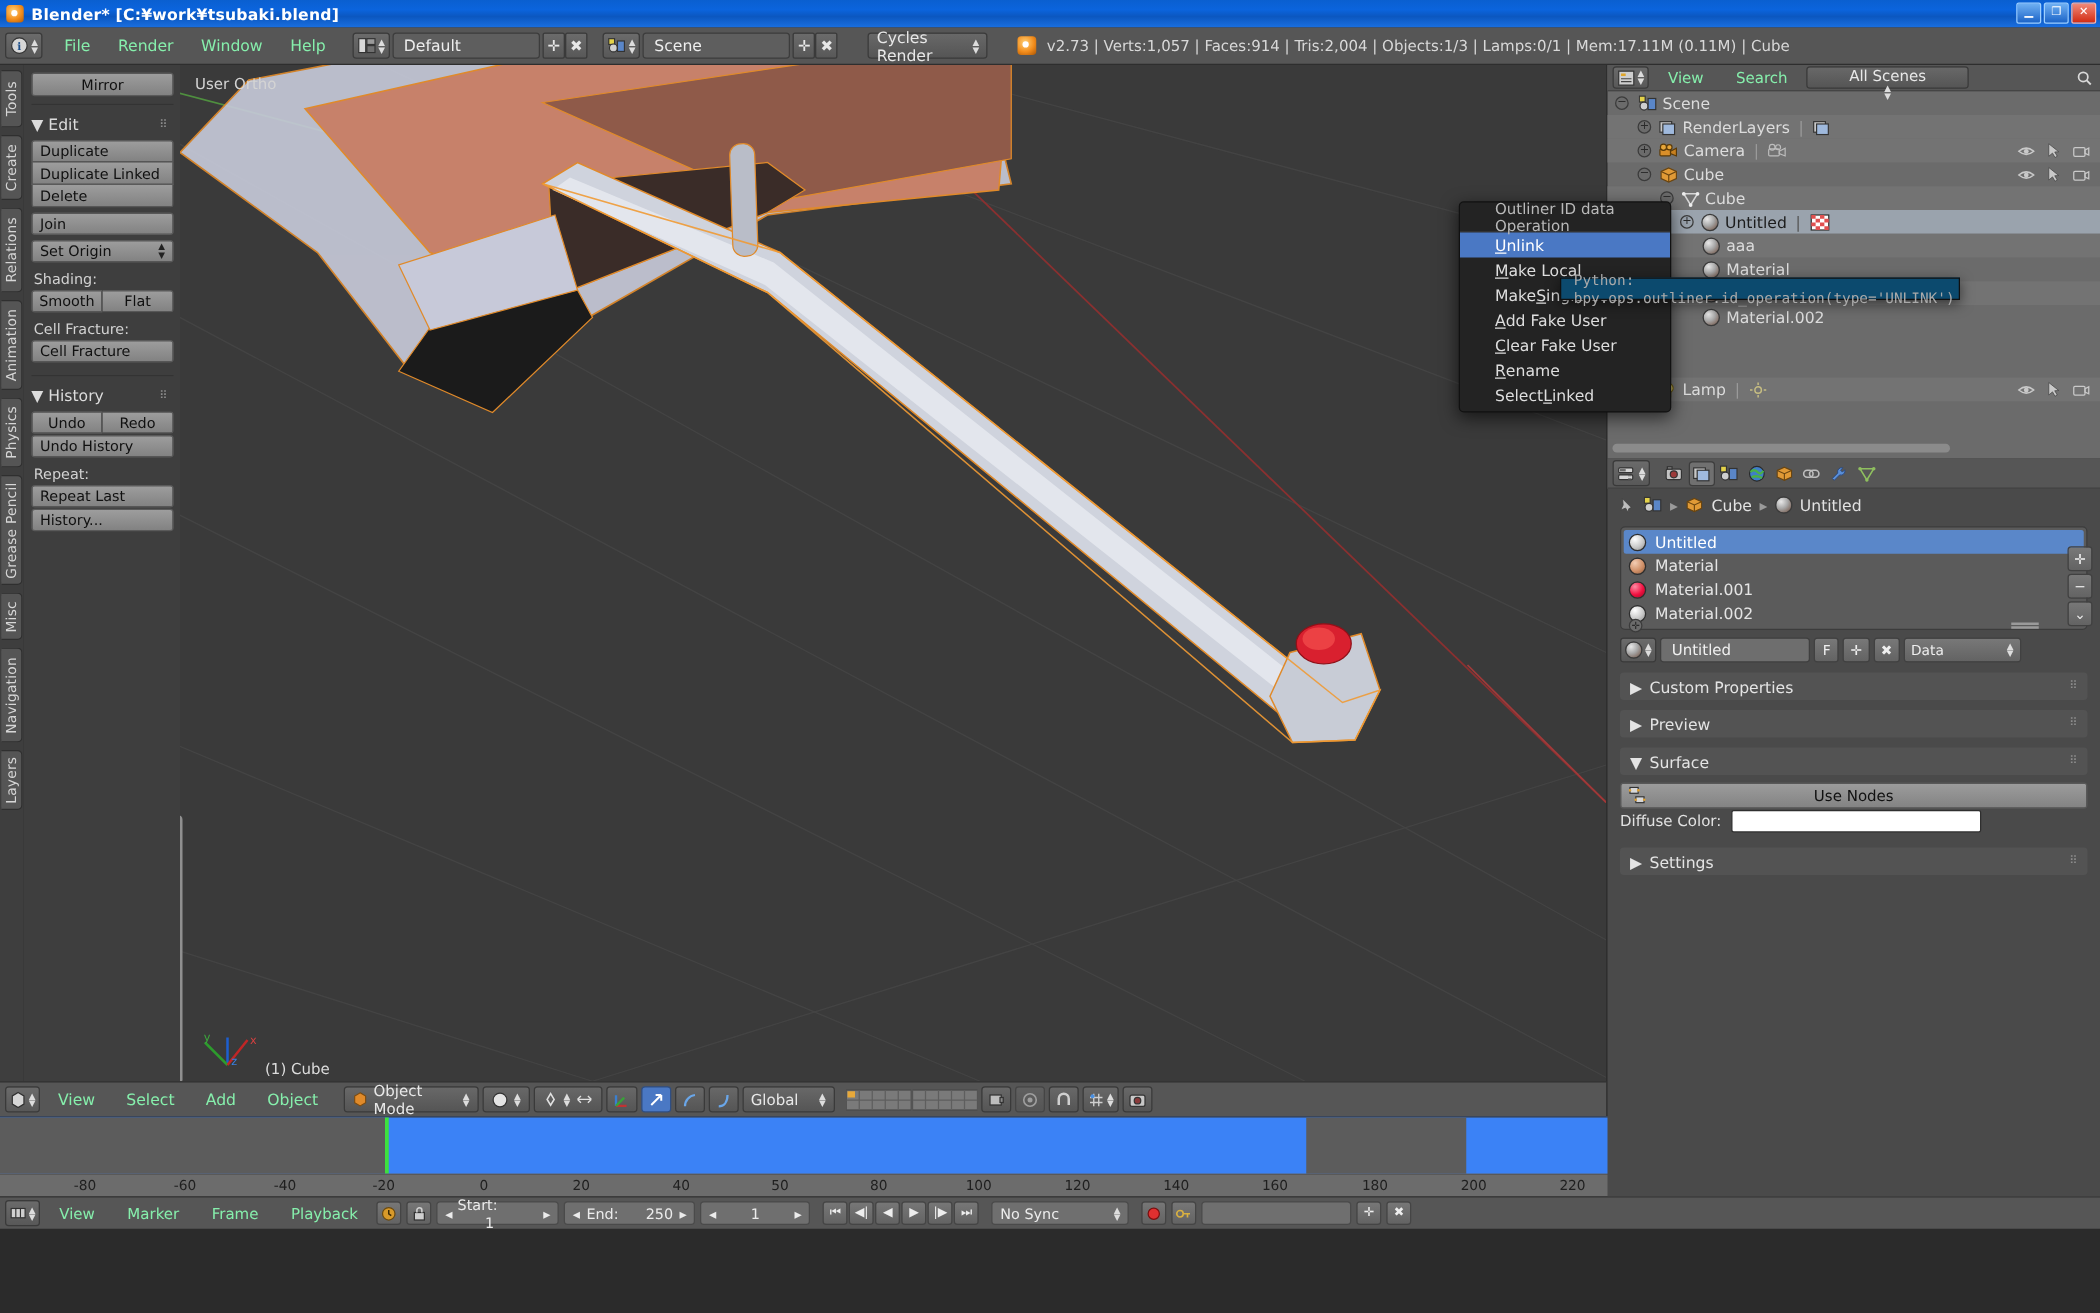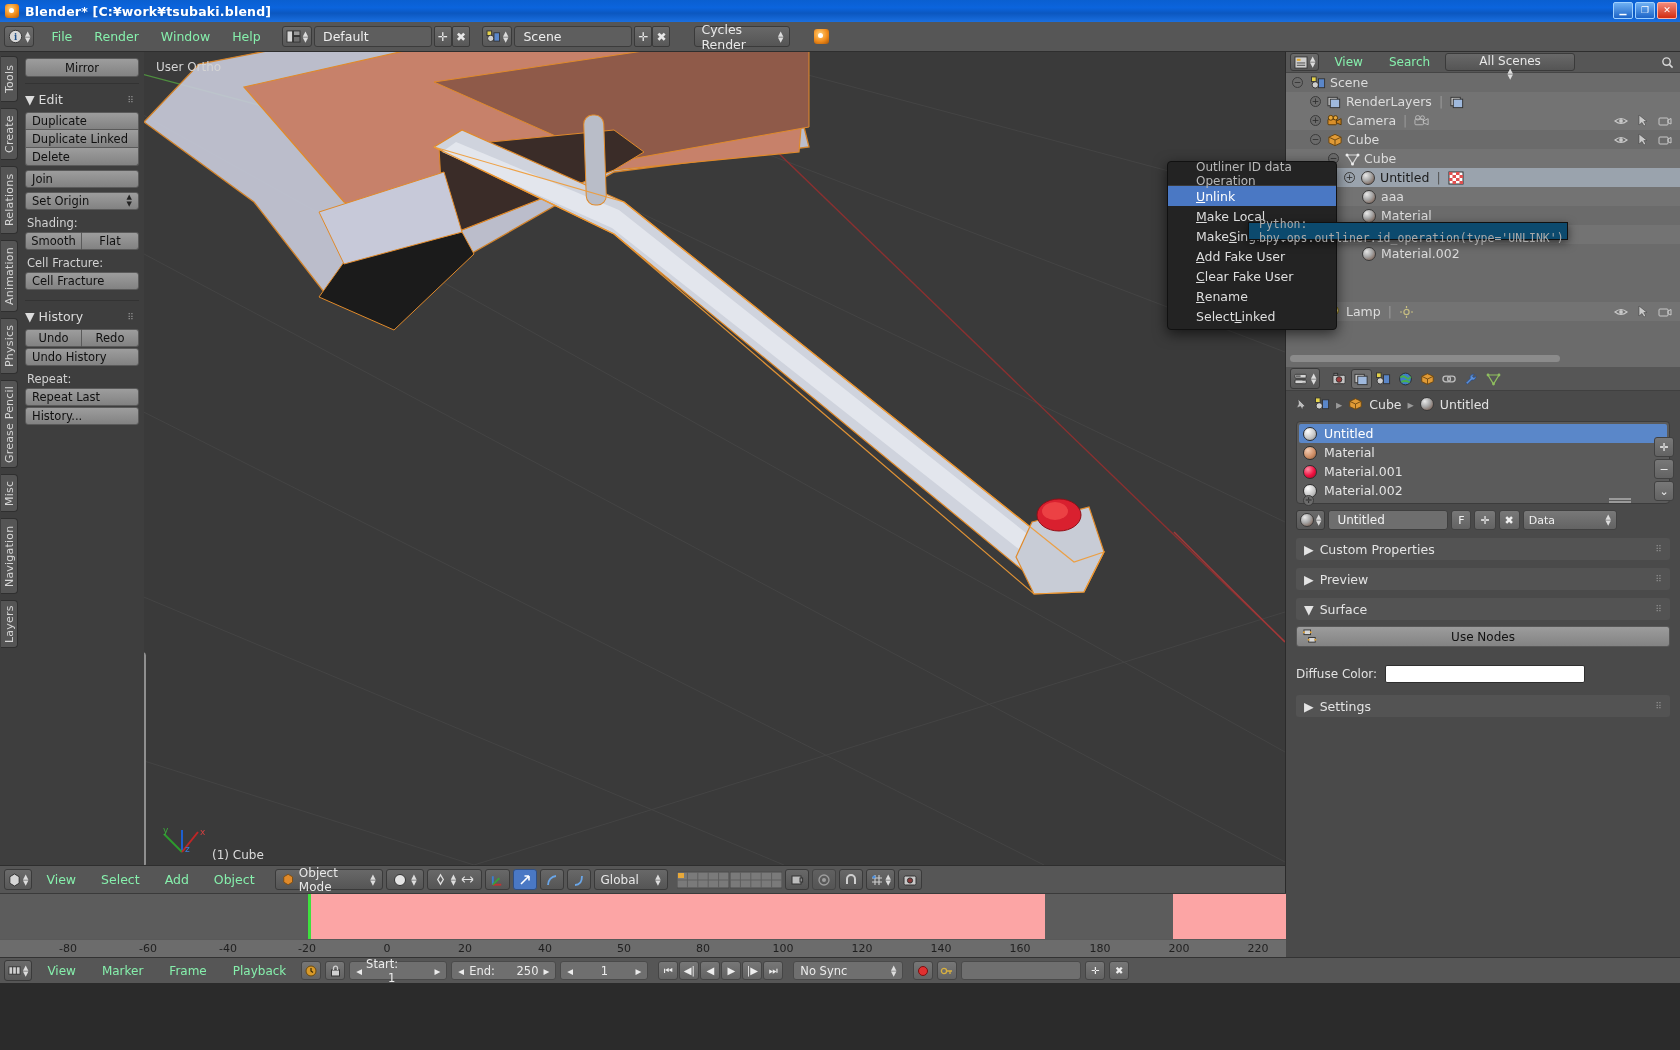--- a/index.html
+++ b/index.html
@@ -76,21 +76,21 @@
     background:#3a3a3a; overflow:hidden; }
   .vp-label{position:absolute;left:12px;top:8px;color:#d4d4d4;font-size:12px;}
   .vp-obj{position:absolute;left:68px;top:796px;color:#dcdcdc;font-size:12px;}
   .vp-scroll{position:absolute;right:-1px;top:580px;width:7px;height:230px;background:#8f8f8f;border-radius:4px;}
 
   
   .vphdr{position:absolute;left:0px;top:865px;width:1285px;height:28px;background:#565656;
     border-top:1px solid #2e2e2e;display:flex;align-items:center;padding:0 4px;gap:3px;}
 
   
-  .timeline{position:absolute;left:0;top:893px;width:1680px;height:64px;background:#fca5a5;
+  .timeline{position:absolute;left:0;top:893px;width:1680px;height:64px;background:#3b82f6;
     border-top:1px solid #3a3a3a;}
   .tl-dark{position:absolute;left:0;top:0;width:308px;height:45px;background:#5c5c5c;}
   .tl-dark2{position:absolute;left:1045px;top:0;width:128px;height:45px;background:#5c5c5c;}
   .tl-playhead{position:absolute;left:308px;top:0;width:3px;height:45px;background:#3ee03e;}
   .tl-ruler{position:absolute;left:0;top:45px;width:1680px;height:19px;background:#6c6c6c;
     border-top:1px solid #595959;}
   .tl-tick{position:absolute;top:2px;color:#1f1f1f;font-size:11px;transform:translateX(-50%);}
 
   
   .statusbar{position:absolute;left:0;top:957px;width:1680px;height:26px;background:#565656;
@@ -130,21 +130,21 @@
   .pfield{flex:1;background:#6e6e6e;border:1px solid #3f3f3f;border-radius:3px;height:20px;
     display:flex;align-items:center;padding:0 8px;color:#f0f0f0;font-size:12px;}
   .pbtn{background:linear-gradient(to bottom,#787878,#636363);border:1px solid #414141;border-radius:3px;
     height:20px;min-width:20px;display:flex;align-items:center;justify-content:center;color:#efefef;font-size:11px;padding:0 5px;}
   .accordion{margin:8px 10px 0 10px;height:22px;background:#535353;border-radius:3px;display:flex;
     align-items:center;padding:0 8px;color:#e4e4e4;font-size:12.5px;gap:6px;position:relative;}
   .accordion .grip{position:absolute;right:7px;color:#8d8d8d;font-size:9px;letter-spacing:1px;}
   .usenodes{margin:6px 10px 0 10px;height:21px;background:linear-gradient(to bottom,#9c9c9c,#838383);
     border:1px solid #585858;border-radius:3px;display:flex;align-items:center;justify-content:center;
     color:#111;font-size:12px;position:relative;}
-  .colorrow{margin:18px 10px 0 10px;display:flex;align-items:center;gap:8px;}
+  .colorrow{margin:1px 10px 0 10px;display:flex;align-items:center;gap:8px;}
   .colorswatch{flex:1;max-width:200px;height:18px;background:#fff;border:1px solid #2f2f2f;border-radius:2px;}
 
   
   .ctxmenu{position:absolute;left:1167px;top:161px;width:170px;background:#232323;
     border:1px solid #111;border-radius:4px;box-shadow:0 4px 14px rgba(0,0,0,.6);padding-bottom:3px;z-index:40;}
   .ctx-title{height:24px;display:flex;align-items:center;padding-left:28px;color:#b9b9b9;font-size:12px;
     border-bottom:1px solid #3a3a3a;}
   .ctx-item{height:20px;display:flex;align-items:center;padding-left:28px;color:#dedede;font-size:12.5px;}
   .ctx-item.hl{background:#4a78c4;color:#fff;}
   .ctx-item u{text-decoration:underline;}
@@ -223,20 +223,21 @@
     <div class="btn3d" style="width:96px;justify-content:space-between;font-size:12.5px;">
       <span>Cycles Render</span>
       <span class="tiny-arrows">
           <span>▲</span>
           <span>▼</span>
         </span>
     </div>
 
     <div style="width:24px"></div>
     <div class="stats-logo"></div>
+    <div class="stats" style="margin-left:8px;">v2.73 | Verts:1,057 | Faces:914 | Tris:2,004 | Objects:1/3 | Lamps:0/1 | Mem:17.11M (0.11M) | Cube</div>
   </div>
 
   <div class="tabcol">
     <div class="vtab" style="top:4px;   height:46px;">Tools</div>
     <div class="vtab" style="top:56px;  height:52px;">Create</div>
     <div class="vtab" style="top:114px; height:68px;">Relations</div>
     <div class="vtab" style="top:188px; height:72px;">Animation</div>
     <div class="vtab" style="top:266px; height:56px;">Physics</div>
     <div class="vtab" style="top:328px; height:88px;">Grease Pencil</div>
     <div class="vtab" style="top:422px; height:38px;">Misc</div>

